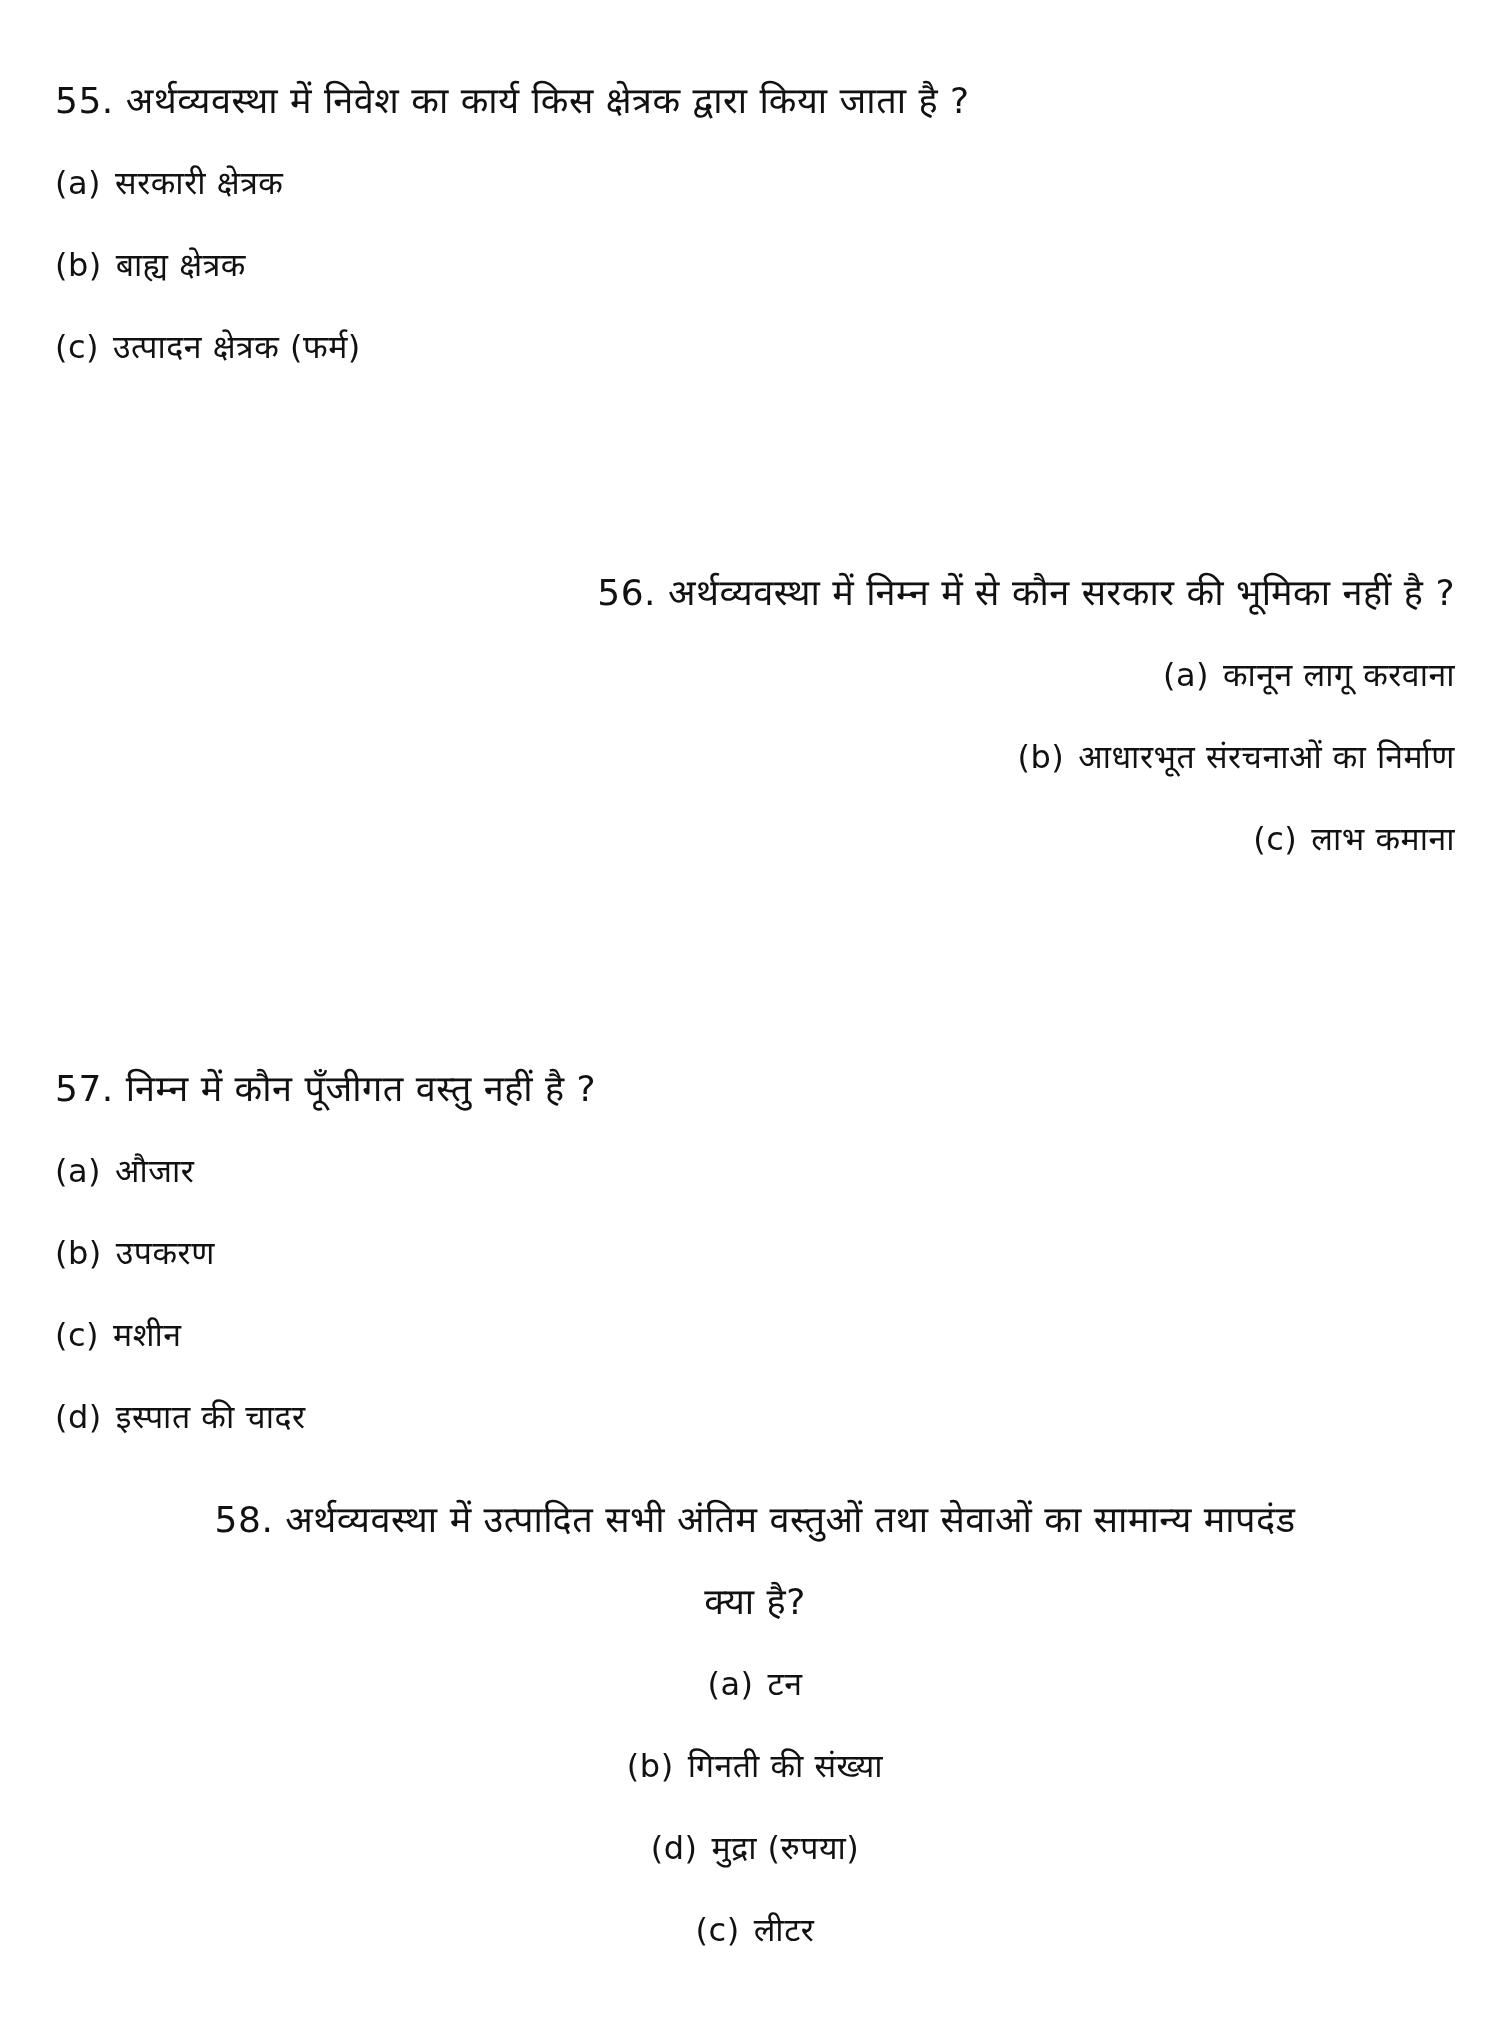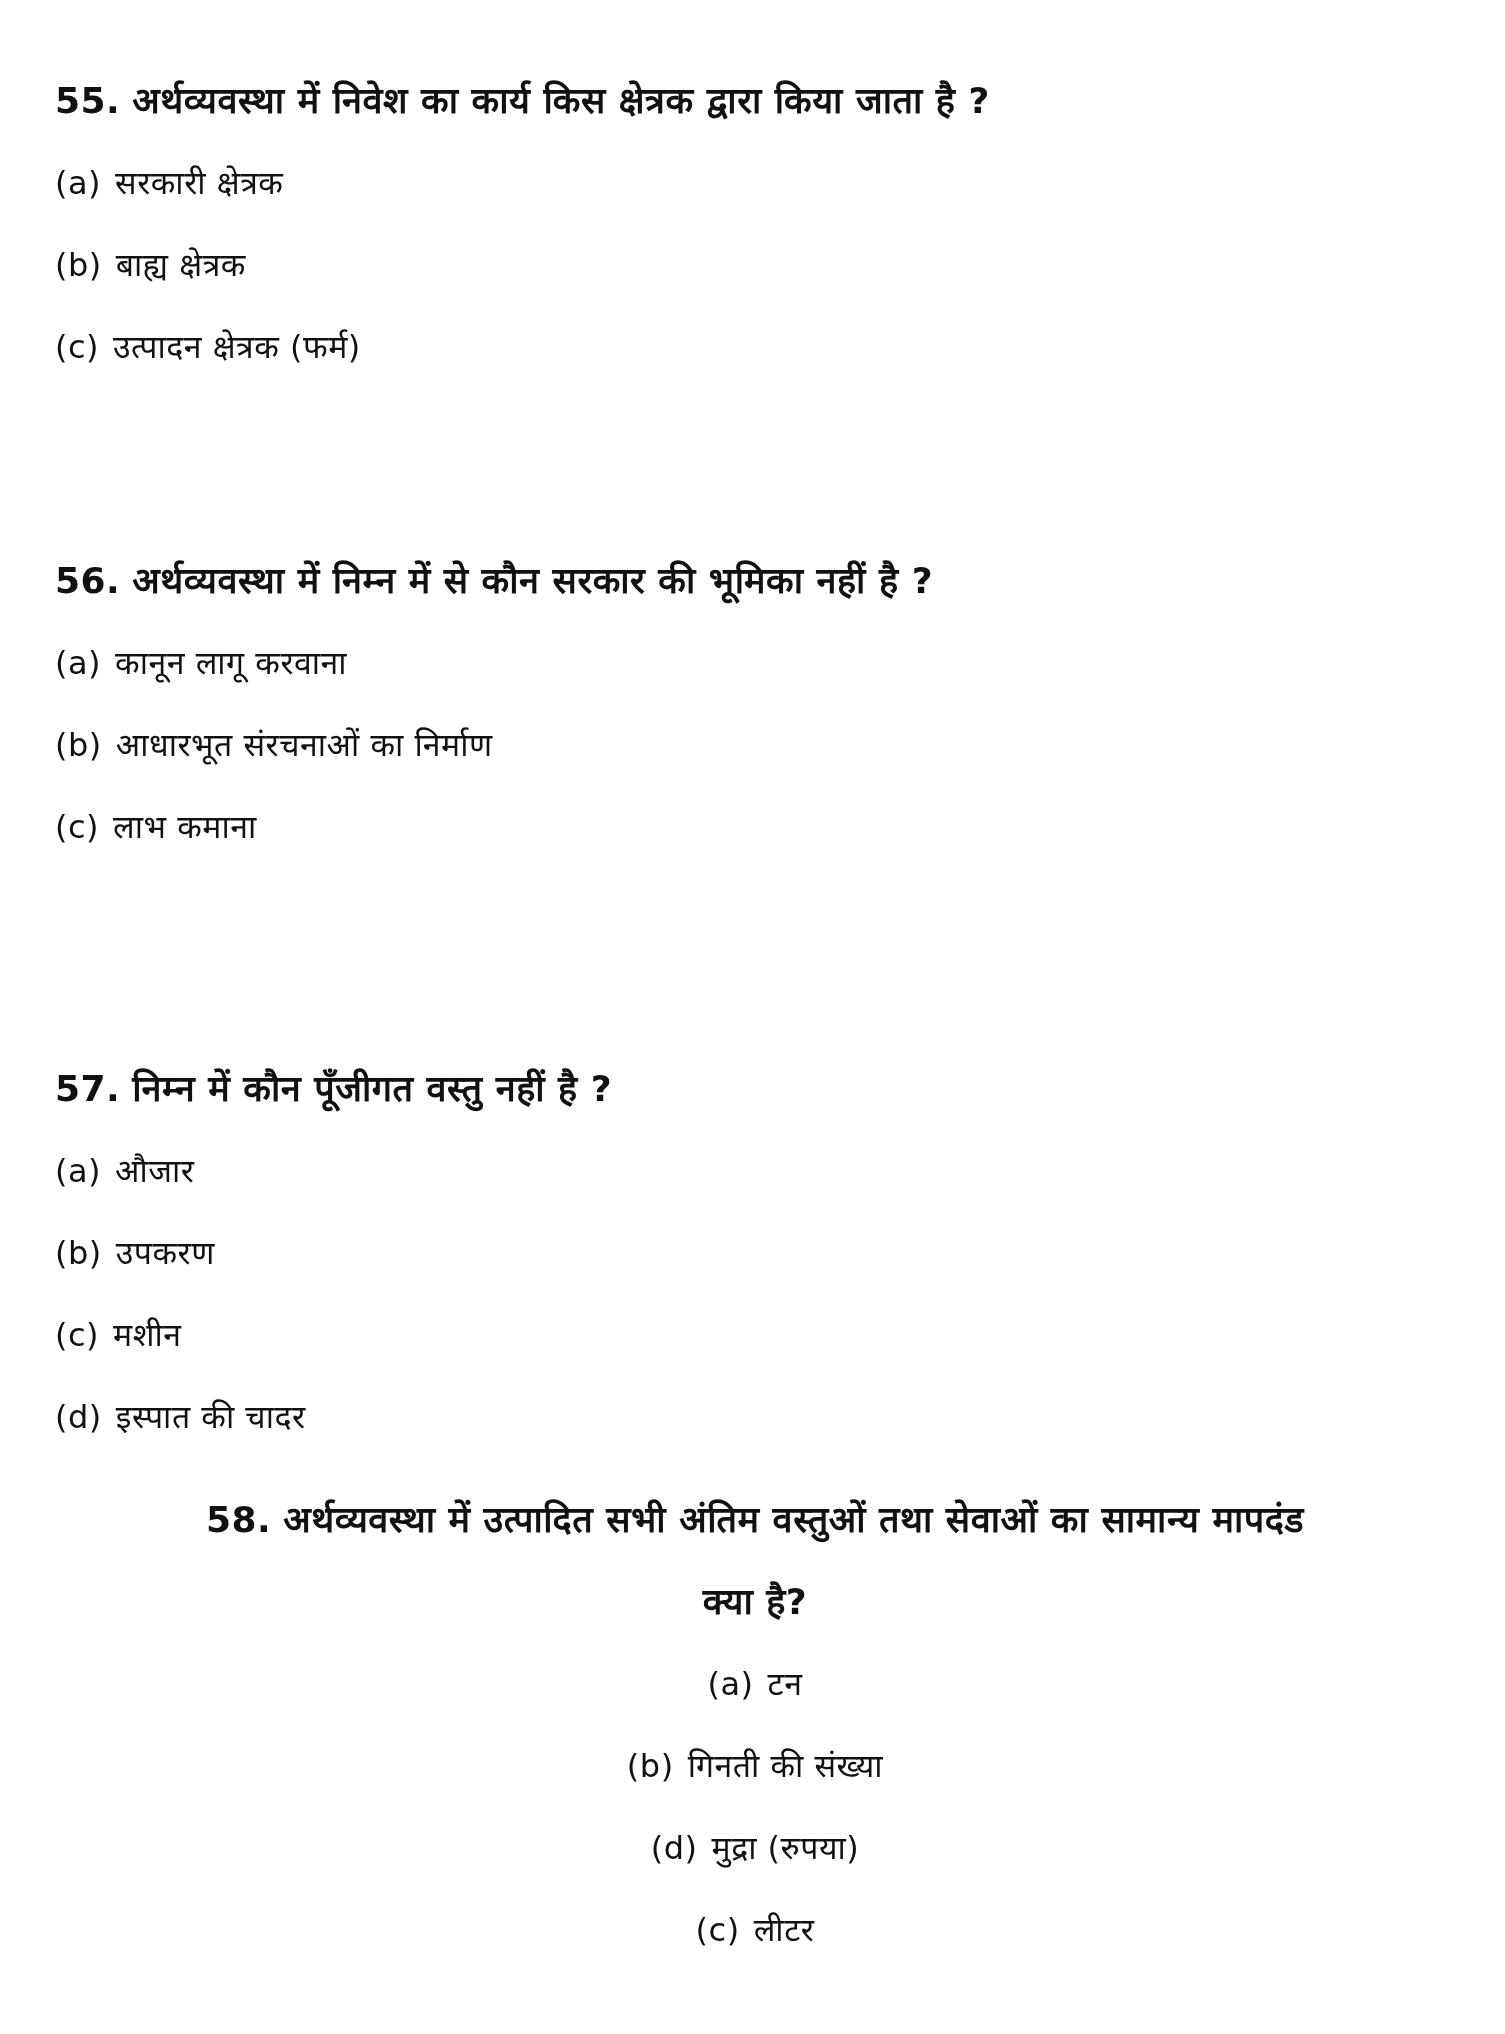--- a/index.html
+++ b/index.html
@@ -26,38 +26,37 @@
     position: absolute;
     left: 55px;
     width: 1400px;
   }
   .q-line {
     font-size: 36px;
     line-height: 82px;
     height: 82px;
     white-space: nowrap;
     letter-spacing: 0.5px;
-    font-weight: bold;
   }
   .q-num {
     margin-right: 12px;
   }
   .opt {
     font-size: 32px;
     line-height: 82px;
     height: 82px;
     white-space: nowrap;
     letter-spacing: 0.5px;
   }
   .opt-label {
     display: inline-block;
     margin-right: 14px;
   }
   #q55 { top: 60px; }
-  #q56 { top: 540px; }
+  #q56 { top: 552px; text-align: right; }
   #q57 { top: 1048px; }
   #q58 { top: 1479px; text-align: center; }
 </style>
 </head>
 <body>
 
 <div class="page">
 
   <div class="question" id="q55">
     <div class="q-line">

